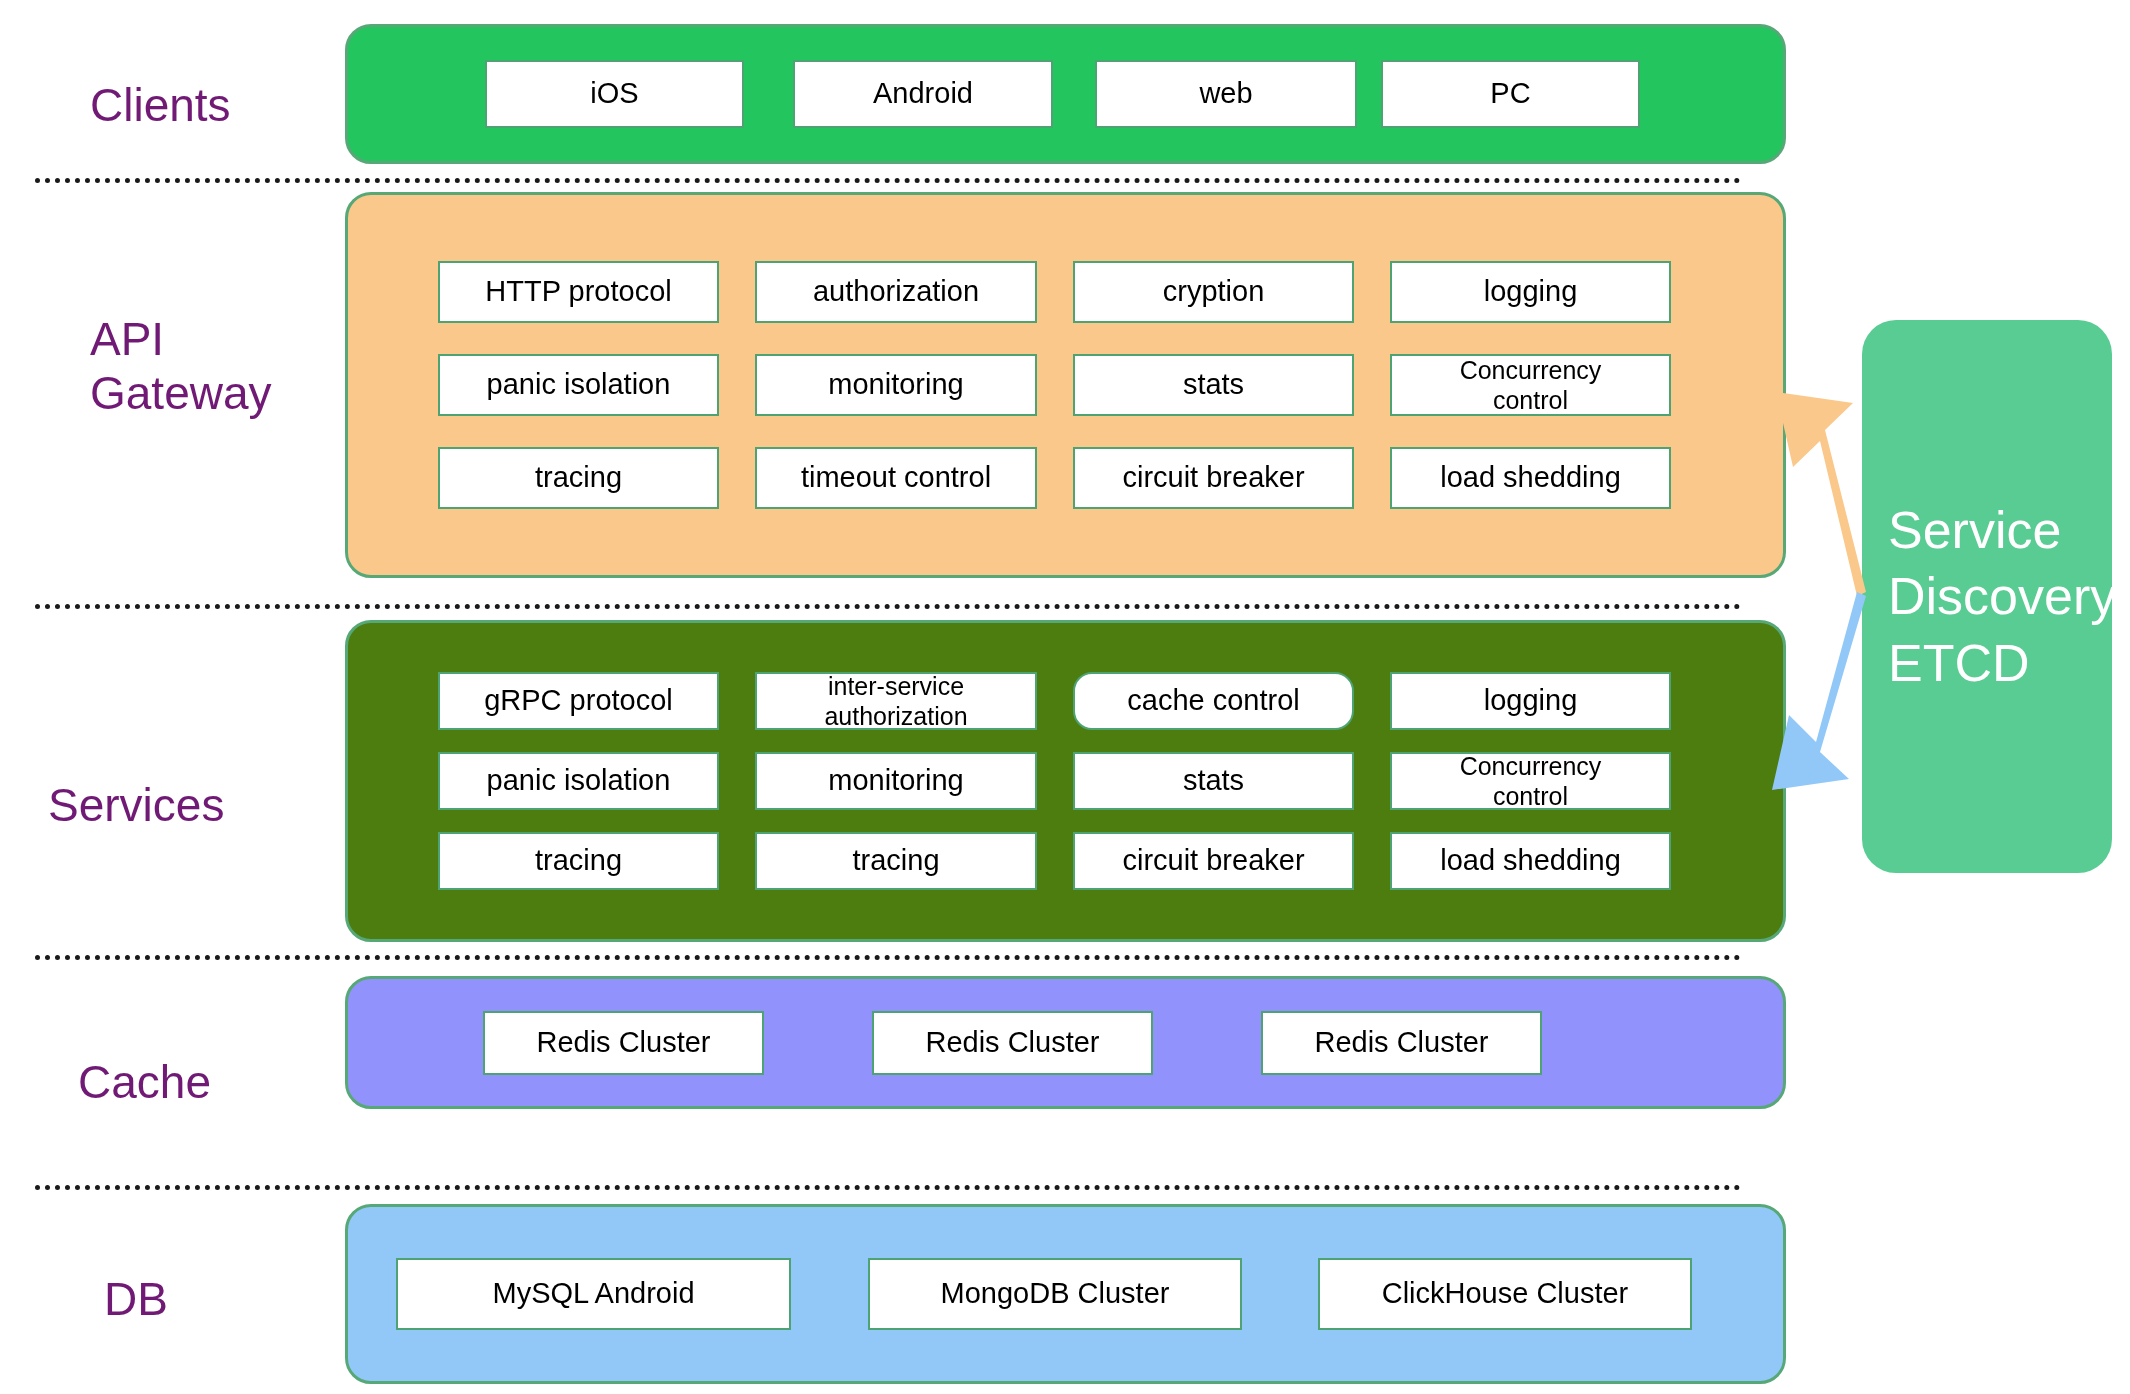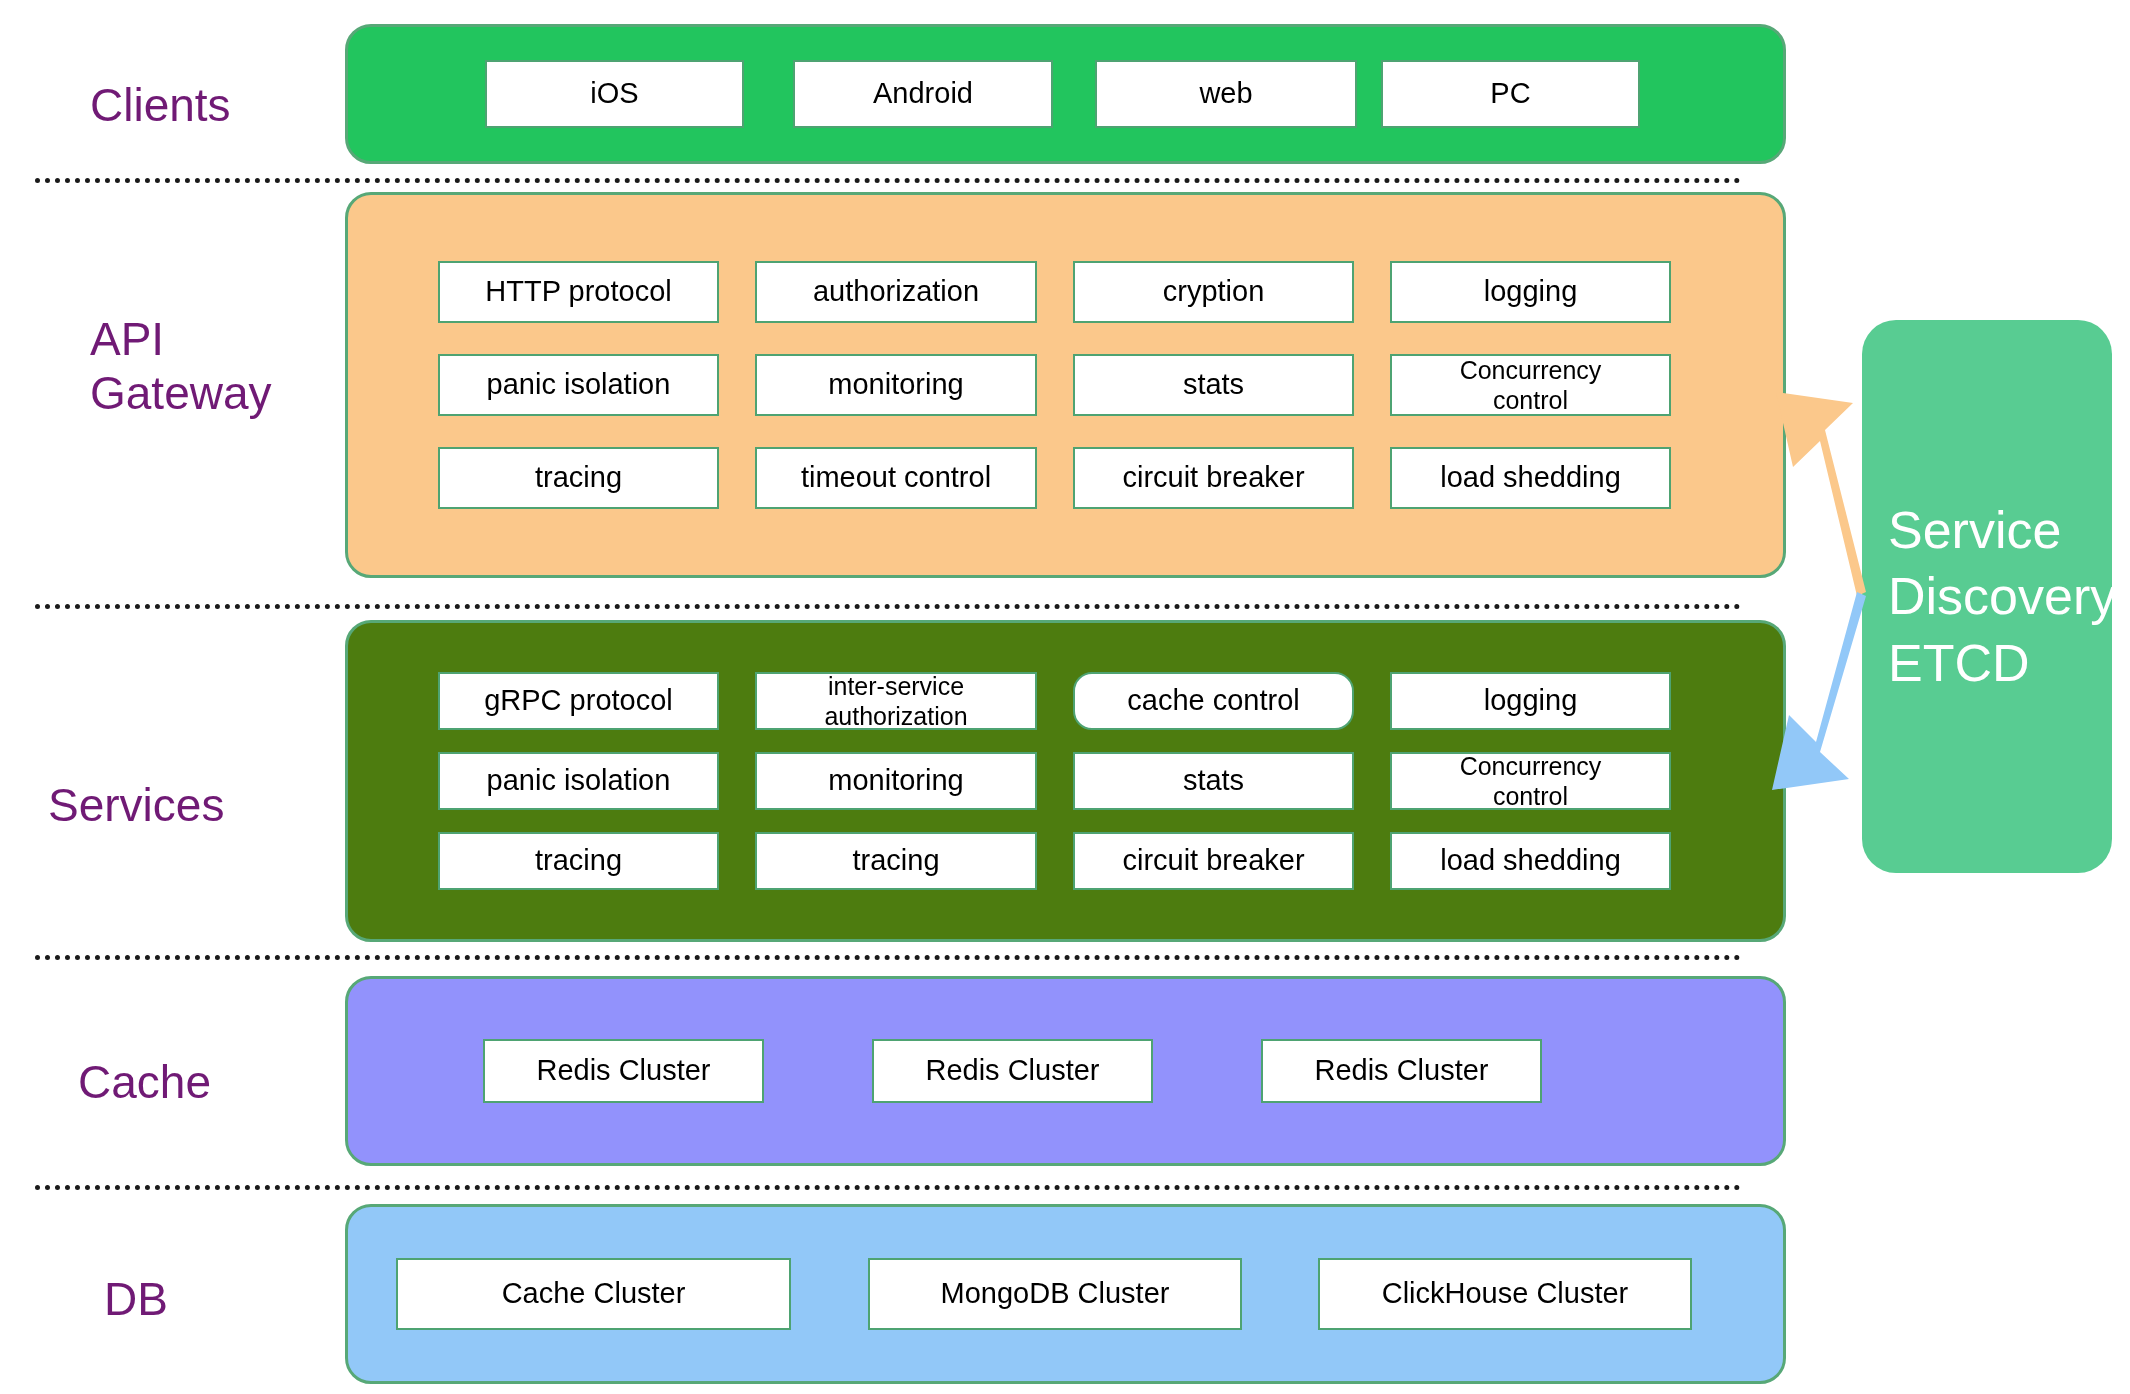--- a/index.html
+++ b/index.html
@@ -159,31 +159,31 @@
     </div>
 
     <div class="grid-row">
       <div class="cell" style="margin-left:90px;width:281px;height:58px;">tracing</div>
       <div class="cell" style="margin-left:36px;width:282px;height:58px;">tracing</div>
       <div class="cell" style="margin-left:36px;width:281px;height:58px;">circuit breaker</div>
       <div class="cell" style="margin-left:36px;width:281px;height:58px;">load shedding</div>
     </div>
   </div>
 
-  <div class="band cache" style="left:345px;top:976px;width:1441px;height:190px;">
+  <div class="band cache" style="left:345px;top:976px;width:1441px;height:133px;">
     <div class="grid-row">
       <div class="cell" style="margin-left:135px;width:281px;height:64px;">Redis Cluster</div>
       <div class="cell" style="margin-left:108px;width:281px;height:64px;">Redis Cluster</div>
       <div class="cell" style="margin-left:108px;width:281px;height:64px;">Redis Cluster</div>
     </div>
   </div>
 
   <div class="band db" style="left:345px;top:1204px;width:1441px;height:180px;">
     <div class="grid-row">
-      <div class="cell" style="margin-left:48px;width:395px;height:72px;">Cache Cluster</div>
+      <div class="cell" style="margin-left:48px;width:395px;height:72px;">MySQL Android</div>
       <div class="cell" style="margin-left:77px;width:374px;height:72px;">MongoDB Cluster</div>
       <div class="cell" style="margin-left:76px;width:374px;height:72px;">ClickHouse Cluster</div>
     </div>
   </div>
 
   <div class="etcd" style="left:1862px;top:320px;width:250px;height:553px;">Service
 Discovery
 ETCD</div>
 
   <svg class="arrows" viewBox="0 0 2130 1394">

